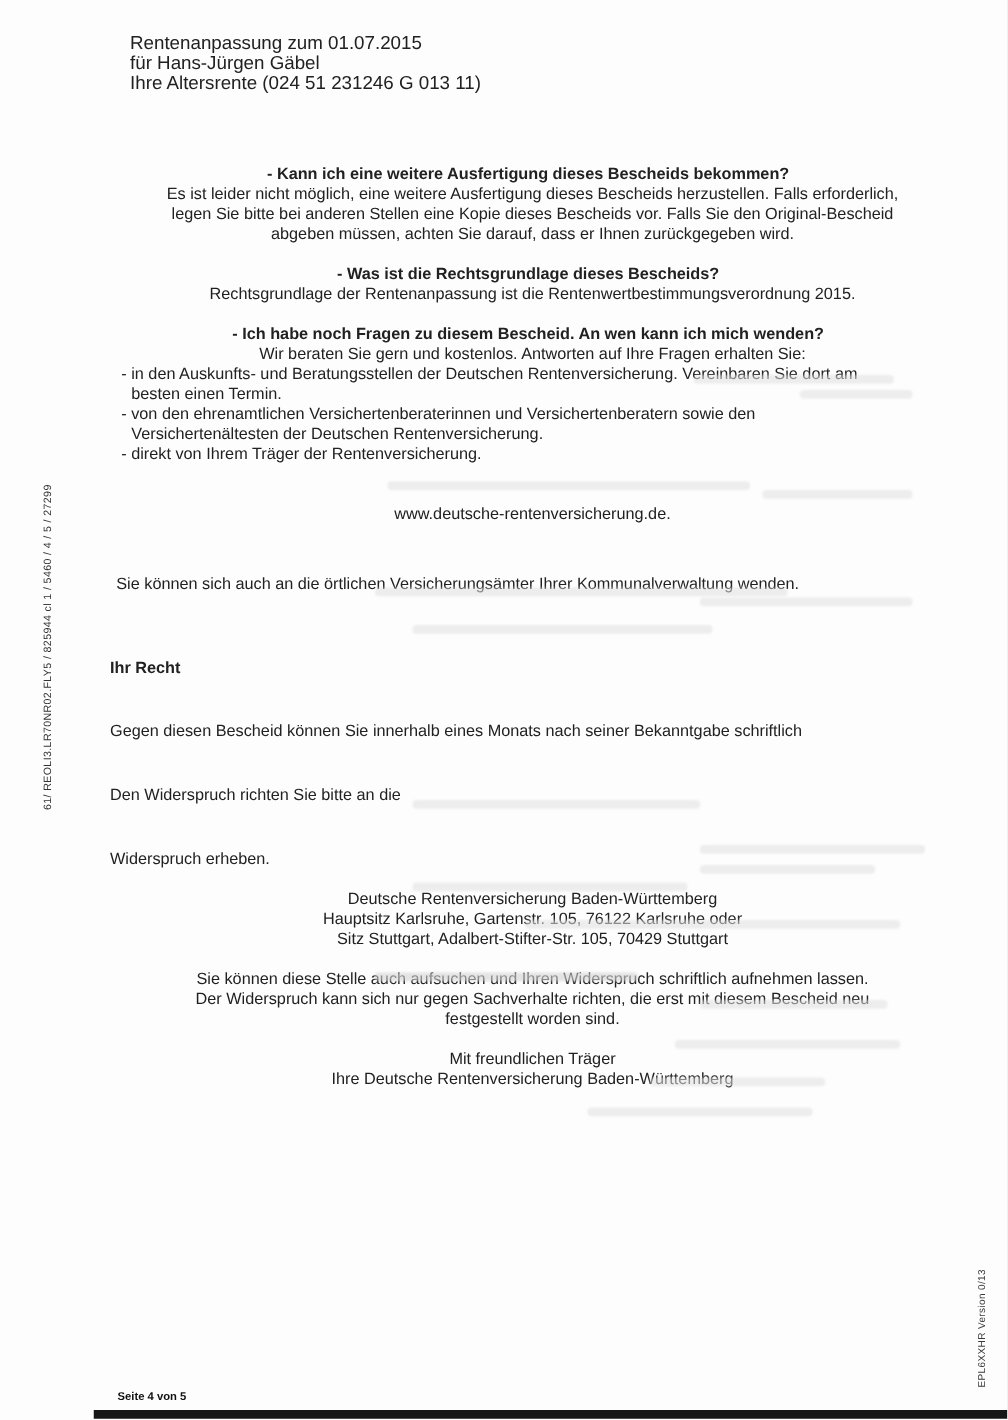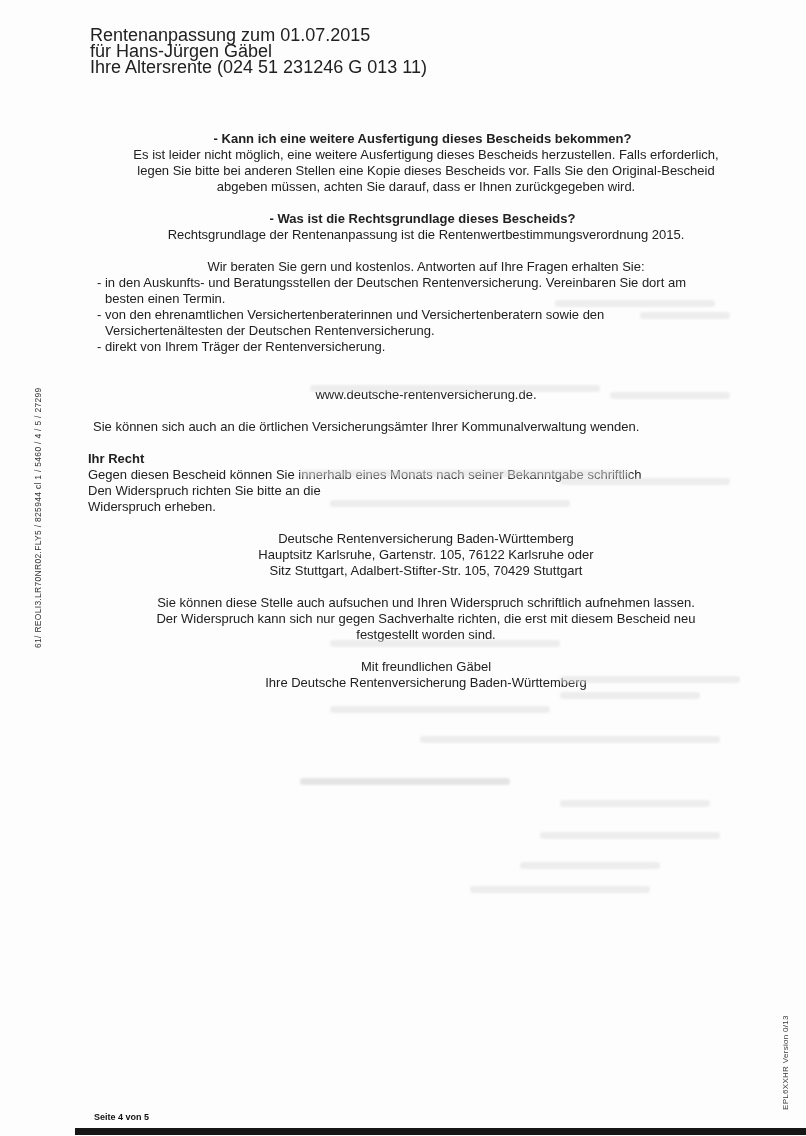--- a/index.html
+++ b/index.html
@@ -5,31 +5,31 @@
   html,body{margin:0;padding:0;background:#e8e8e8;}
   .sheet{
     position:relative;
     width:806px;height:1136px;
     background:#fdfdfd;
     overflow:hidden;
     font-family:"Liberation Sans", sans-serif;
     color:#212121;
   }
   
-  .header{position:absolute;left:90px;top:27px;font-size:18px;line-height:16px;}
+  .header{position:absolute;left:104px;top:27px;font-size:15px;line-height:16px;}
   .header .ln{height:16px;white-space:nowrap;}
   
   .content{position:absolute;left:85px;top:131px;width:675px;font-size:13px;}
   .ln{height:16px;line-height:16px;white-space:nowrap;}
   .blank{height:16px;}
   .bold{font-weight:bold;}
   .p0{padding-left:0;text-align:center;}
-  .p3{padding-left:3px;}
+  .p3{padding-left:3px;margin-top:35px;}
   .p7{padding-left:7px;text-align:center;}
-  .p8{padding-left:8px;}
+  .p8{padding-left:8px;margin-top:24px;}
   .p12{padding-left:12px;}
   .p20{padding-left:20px;}
   
   .v-left{
     position:absolute;left:33px;top:648px;
     transform:rotate(-90deg);transform-origin:left top;
     font-size:8.5px;letter-spacing:0.3px;color:#333;white-space:nowrap;
   }
   .v-right{
     position:absolute;left:781px;top:1110px;
@@ -59,20 +59,21 @@
     <div class="ln bold p0">- Kann ich eine weitere Ausfertigung dieses Bescheids bekommen?</div>
     <div class="ln p7">Es ist leider nicht möglich, eine weitere Ausfertigung dieses Bescheids herzustellen. Falls erforderlich,</div>
     <div class="ln p7">legen Sie bitte bei anderen Stellen eine Kopie dieses Bescheids vor. Falls Sie den Original-Bescheid</div>
     <div class="ln p7">abgeben müssen, achten Sie darauf, dass er Ihnen zurückgegeben wird.</div>
     <div class="blank"></div>
 
     <div class="ln bold p0">- Was ist die Rechtsgrundlage dieses Bescheids?</div>
     <div class="ln p7">Rechtsgrundlage der Rentenanpassung ist die Rentenwertbestimmungsverordnung 2015.</div>
     <div class="blank"></div>
 
+    <div class="ln bold p0">- Ich habe noch Fragen zu diesem Bescheid. An wen kann ich mich wenden?</div>
     <div class="ln p7">Wir beraten Sie gern und kostenlos. Antworten auf Ihre Fragen erhalten Sie:</div>
     <div class="ln p12">- in den Auskunfts- und Beratungsstellen der Deutschen Rentenversicherung. Vereinbaren Sie dort am</div>
     <div class="ln p20">besten einen Termin.</div>
     <div class="ln p12">- von den ehrenamtlichen Versichertenberaterinnen und Versichertenberatern sowie den</div>
     <div class="ln p20">Versichertenältesten der Deutschen Rentenversicherung.</div>
     <div class="ln p12">- direkt von Ihrem Träger der Rentenversicherung.</div>
     <div class="blank"></div>
     <div class="blank"></div>
 
     <div class="ln p7">www.deutsche-rentenversicherung.de.</div>
@@ -89,21 +90,21 @@
     <div class="ln p7">Deutsche Rentenversicherung Baden-Württemberg</div>
     <div class="ln p7">Hauptsitz Karlsruhe, Gartenstr. 105, 76122 Karlsruhe oder</div>
     <div class="ln p7">Sitz Stuttgart, Adalbert-Stifter-Str. 105, 70429 Stuttgart</div>
     <div class="blank"></div>
 
     <div class="ln p7">Sie können diese Stelle auch aufsuchen und Ihren Widerspruch schriftlich aufnehmen lassen.</div>
     <div class="ln p7">Der Widerspruch kann sich nur gegen Sachverhalte richten, die erst mit diesem Bescheid neu</div>
     <div class="ln p7">festgestellt worden sind.</div>
     <div class="blank"></div>
 
-    <div class="ln p7">Mit freundlichen Gäbel</div>
+    <div class="ln p7">Mit freundlichen Träger</div>
     <div class="ln p7">Ihre Deutsche Rentenversicherung Baden-Württemberg</div>
   </div>
 
   <div class="v-left">61/ REOLI3.LR70NR02.FLY5 / 825944 cl 1 / 5460 / 4 / 5 / 27299</div>
   <div class="v-right">EPL6XXHR Version 0/13</div>
 
   <div class="page-num">Seite 4 von 5</div>
   <div class="bottom-bar"></div>
 
   <div class="ghost" style="left:555px;top:300px;width:160px;"></div>

